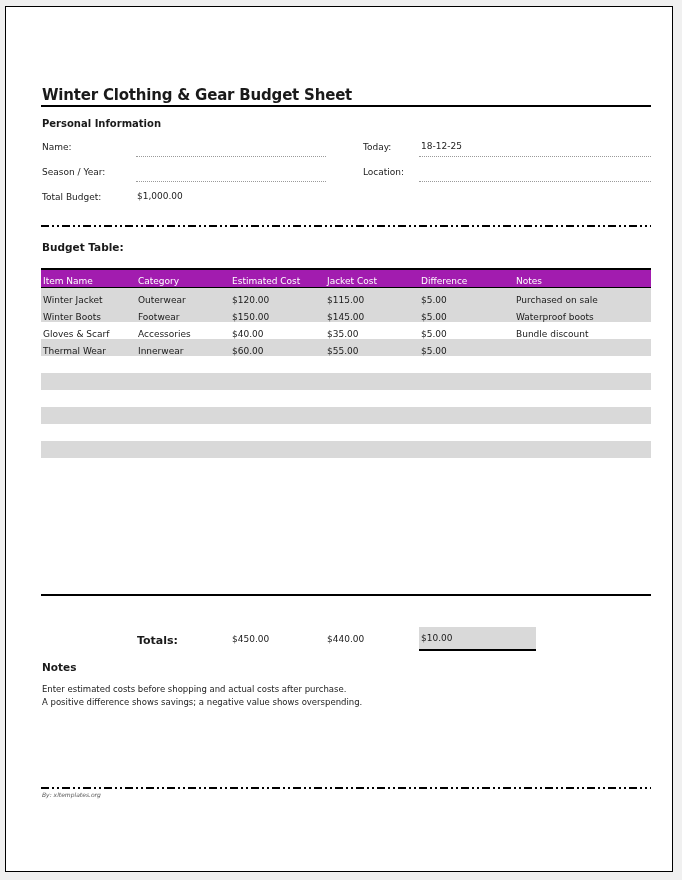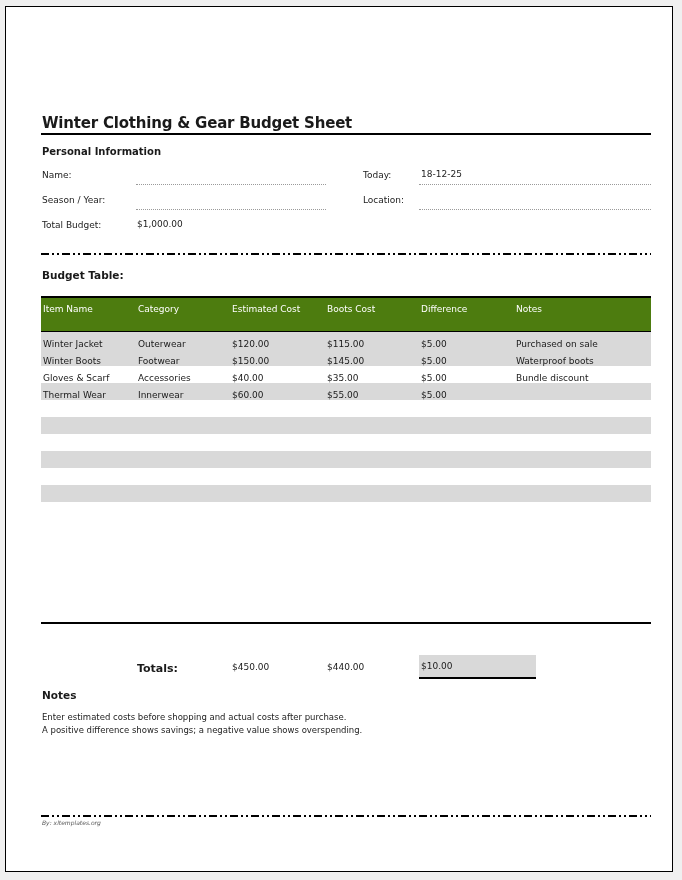--- a/index.html
+++ b/index.html
@@ -4,35 +4,35 @@
 <style>
   html, body { margin:0; padding:0; }
   body {
     width:682px; height:880px; background:#f0f0f0; position:relative; overflow:hidden;
     font-family:"DejaVu Sans", sans-serif; color:#1a1a1a;
   }
   .page {
     position:absolute; left:5px; top:6px; width:668px; height:866px;
     background:#fff; border:1.5px solid #000; box-sizing:border-box;
   }
-  .abs { position:absolute;margin-top:28px; }
+  .abs { position:absolute; }
   .title { left:36px; top:79px; font-size:15px; font-weight:bold; letter-spacing:-0.2px; }
   .title-rule { left:35px; top:98px; width:610px; height:2px; background:#000; }
   .section-h { font-size:10px; font-weight:bold; }
   .lbl { font-size:9px; color:#222; }
   .val { font-size:9px; color:#222; }
   .dotline { border-bottom:1px dotted #9a9a9a; height:0; }
   .dashdot {
     height:2px;
     background: repeating-linear-gradient(90deg, #000 0 8px, transparent 8px 11px, #000 11px 13px, transparent 13px 16px, #000 16px 18px, transparent 18px 21px);
   }
   .tbl-title { left:36px; top:234px; font-size:10.5px; font-weight:bold; }
   .table { left:35px; top:261px; width:610px; }
   .thead {
-    height:36px; background:#4d7c0f; border-top:2px solid #000; border-bottom:1.5px solid #000;
+    height:20px; background:#a21caf; border-top:2px solid #000; border-bottom:1.5px solid #000;
     position:relative; box-sizing:border-box;
   }
   .row { height:17px; position:relative; }
   .row.alt { background:#d9d9d9; }
   .cell { position:absolute; top:0; line-height:24px; font-size:9px; white-space:nowrap; }
   .thead .cell { color:#fff; font-weight:normal; line-height:22px; }
   .c0 { left:2px; } .c1 { left:97px; } .c2 { left:191px; } .c3 { left:286px; } .c4 { left:380px; } .c5 { left:475px; }
   .neg { color:#c00000; }
   .bottom-rule { left:35px; top:587px; width:610px; height:2px; background:#000; }
   .totals-label { left:131px; top:627px; font-size:11px; font-weight:bold; }
@@ -79,21 +79,21 @@
 
   <div class="abs dashdot" style="left:35px;top:218px;width:610px;"></div>
 
   <div class="abs tbl-title">Budget Table:</div>
 
   <div class="abs table">
     <div class="thead">
       <span class="cell c0">Item Name</span>
       <span class="cell c1">Category</span>
       <span class="cell c2">Estimated Cost</span>
-      <span class="cell c3">Boots Cost</span>
+      <span class="cell c3">Jacket Cost</span>
       <span class="cell c4">Difference</span>
       <span class="cell c5">Notes</span>
     </div>
 
     <div class="row alt">
       <span class="cell c0">Winter Jacket</span>
       <span class="cell c1">Outerwear</span>
       <span class="cell c2">$120.00</span>
       <span class="cell c3">$115.00</span>
       <span class="cell c4">$5.00</span>

